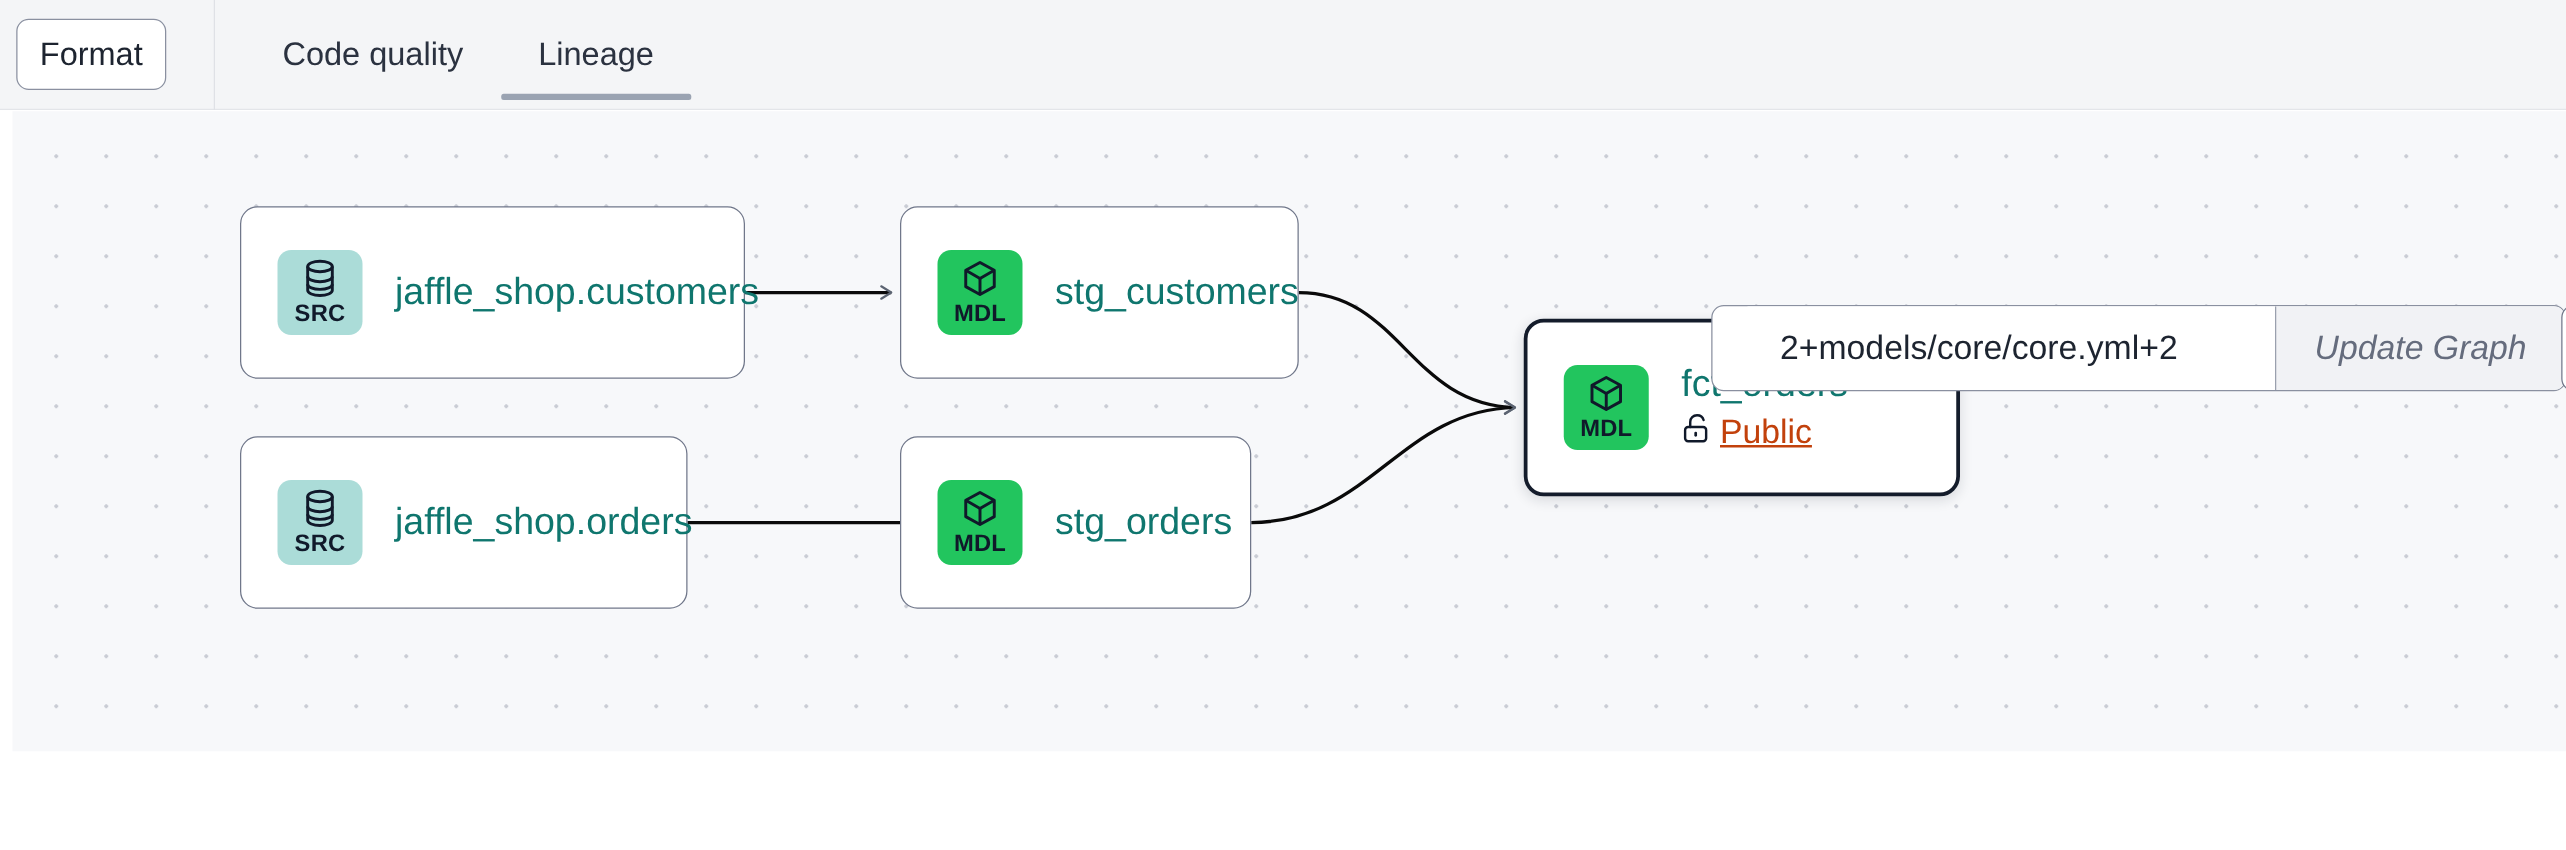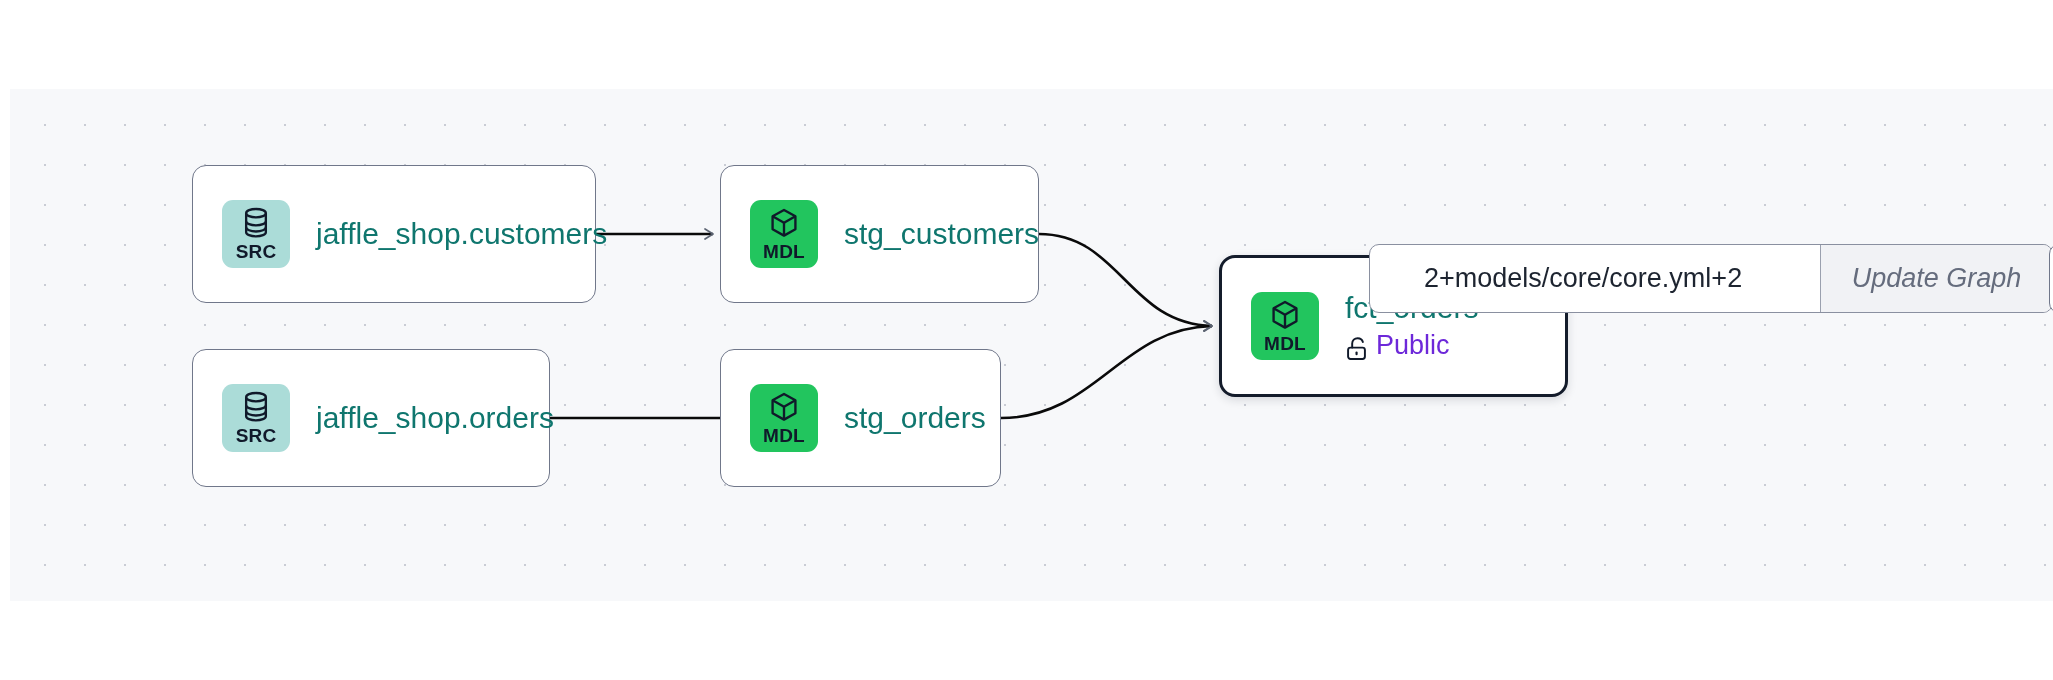--- a/index.html
+++ b/index.html
@@ -91,23 +91,24 @@
     font-size: 19px; font-weight: 600;
     color: #10192a; line-height: 1;
     margin-top: 3px; letter-spacing: .2px;
   }
   .node-body { margin-left: 26px; display: flex; flex-direction: column; }
   .node-title {
     font-size: 30px; color: #0f766e;
     line-height: 1.15; white-space: nowrap;
   }
   .node-sub {
-    display: flex; align-items: flex-end; gap: 8px;
-    font-size: 27px; color: #6d28d9;
+    display: flex; align-items: flex-start; gap: 8px;
+    font-size: 27px; color: #c2410c;
     margin-top: 4px;
+    text-decoration: underline;
   }
   .node-sub svg { display: block; flex: none; }
 
   
   .search-group {
     position: absolute;
     left: 1359px; top: 155px;
     height: 69px;
     display: flex; align-items: stretch;
     border: 1.4px solid #8a90a0;
@@ -140,20 +141,34 @@
     background: #ffffff;
     border: 1.6px solid #70778a;
     border-radius: 10px;
   }
 </style>
 </head>
 <body>
 
 <div id="app">
 
+  <div class="header">
+    <div class="format-btn">
+      <span>Format</span>
+    </div>
+    <div class="hdr-divider"></div>
+    <div class="tabs">
+      <div class="tab">
+        <span>Code quality</span>
+      </div>
+      <div class="tab active">
+        <span>Lineage</span>
+      </div>
+    </div>
+  </div>
 
   <div class="canvas">
 
     <svg class="edges" viewBox="0 0 2053 591" preserveAspectRatio="none">
       <defs>
         <marker id="ah" markerWidth="13" markerHeight="13" refX="11" refY="6" orient="auto" markerUnits="userSpaceOnUse">
           <path d="M3,1 L11,6 L3,11" fill="none" stroke="#5c6472" stroke-width="1.7" stroke-linecap="round" stroke-linejoin="round"></path>
         </marker>
       </defs>
       <g fill="none" stroke="#0a0a0a" stroke-width="2.6">

